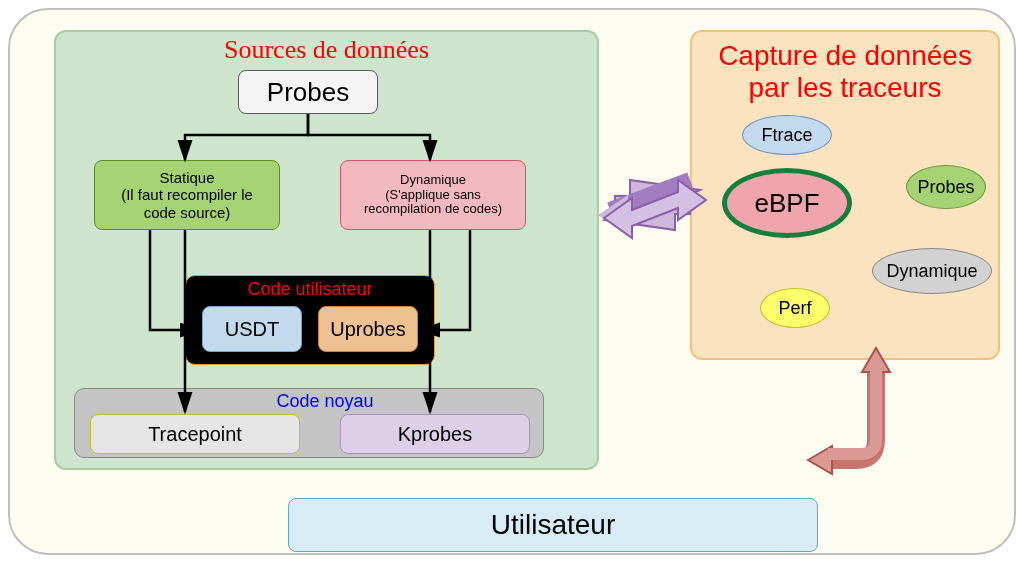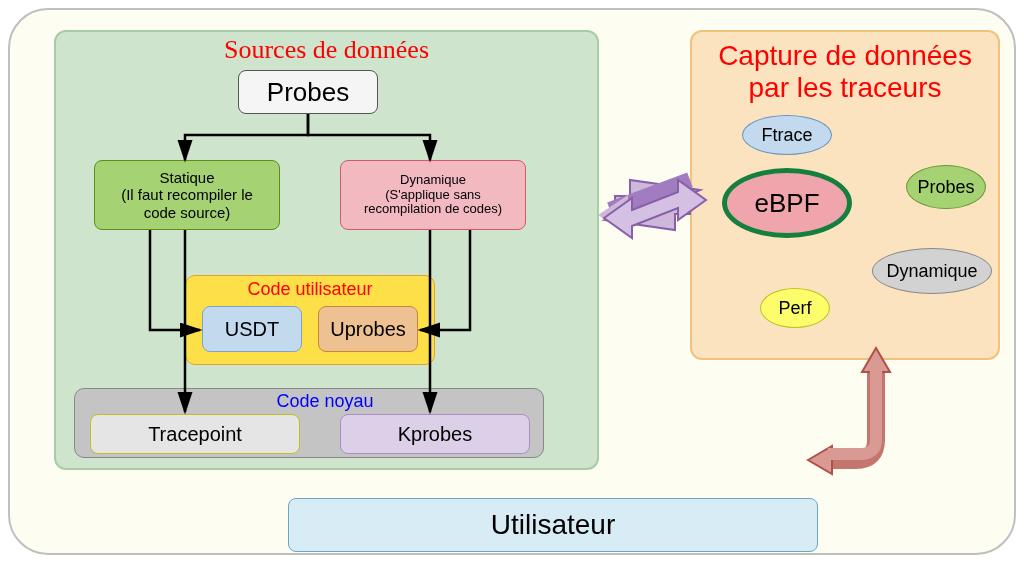--- a/index.html
+++ b/index.html
@@ -84,21 +84,21 @@
     width: 186px; height: 70px;
     background: #f3b9c1;
     border: 1px solid #d3586f;
     font-size: 13px;
     padding: 4px;
     line-height: 1.15;
   }
   .code-util-panel {
     left: 175px; top: 265px;
     width: 250px; height: 90px;
-    background: #fde047;
+    background: #000000;
     border: 1px solid #e0a330;
     border-radius: 10px;
   }
   .code-util-title {
     position: absolute;
     left: 0; top: 3px; width: 100%;
     text-align: center;
     color: #ff0000;
     font-size: 18px;
   }

